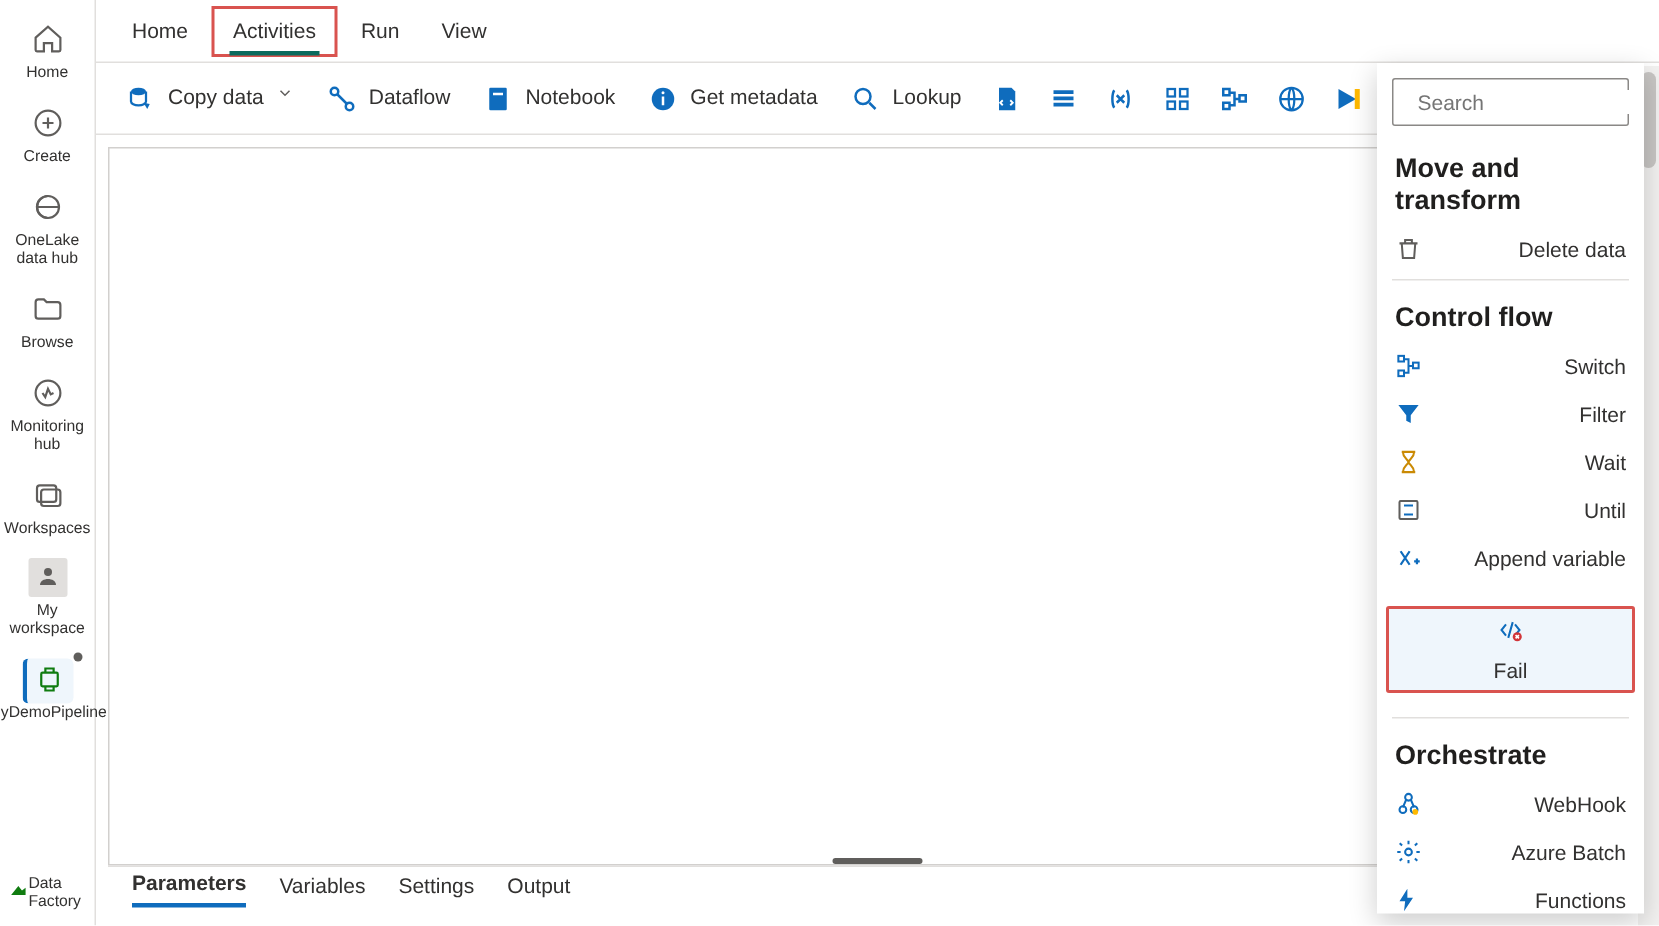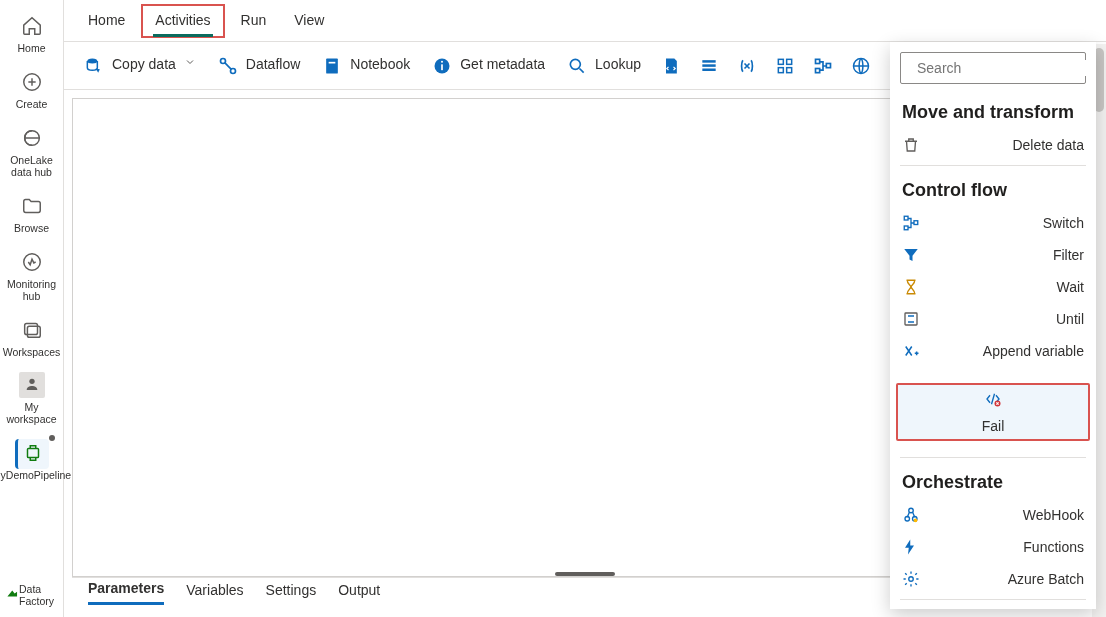--- a/index.html
+++ b/index.html
@@ -35,21 +35,21 @@
   .ticonly svg{width:20px;height:20px;}
   .more-box{border:2px solid #d9534f;}
 
   .canvas{flex:1;background:#fff;border:1px solid #d2d0ce;margin:8px 8px 0 8px;position:relative;}
   .splitter{position:absolute;bottom:0;left:50%;transform:translateX(-50%);width:60px;height:4px;background:#605e5c;border-radius:2px;}
   .bottom-tabs{display:flex;align-items:center;gap:22px;padding:2px 0 12px 16px;border-top:1px solid #e1dfdd;margin:0 8px;}
   .btab{font-size:14px;color:#323130;cursor:pointer;padding-bottom:6px;}
   .btab.sel{font-weight:600;border-bottom:3px solid #0f6cbd;}
 
   
-  .dropdown{position:absolute;top:42px;right:10px;width:206px;bottom:8px;background:#fff;box-shadow:0 6px 18px rgba(0,0,0,.2);display:flex;flex-direction:column;overflow:hidden;}
+  .dropdown{position:absolute;top:42px;right:10px;width:178px;bottom:8px;background:#fff;box-shadow:0 6px 18px rgba(0,0,0,.2);display:flex;flex-direction:column;overflow:hidden;}
   .dropdown .srch{margin:10px 10px 2px;border:1px solid #8a8886;border-radius:2px;height:32px;display:flex;align-items:center;padding:0 8px;gap:8px;}
   .srch svg{width:16px;height:16px;stroke:#605e5c;fill:none;stroke-width:2;}
   .srch input{border:none;outline:none;flex:1;font-size:14px;color:#605e5c;}
   .dd-body{flex:1;overflow-y:auto;padding:6px 0 0;}
   .grp-title{font-weight:600;font-size:18px;padding:10px 12px 6px;color:#201f1e;}
   .grp-sep{height:1px;background:#e1dfdd;margin:4px 10px;}
   .dd-item{display:flex;align-items:center;gap:10px;padding:7px 12px;cursor:pointer;font-size:14px;justify-content:space-between;}
   .dd-item .ii{width:18px;height:18px;display:flex;align-items:center;justify-content:center;}
   .dd-item .ii svg{width:18px;height:18px;}
   .dd-item.hl{background:#eff6fc;border:2px solid #d9534f;margin:16px 6px;padding:5px 4px;border-radius:2px;flex-direction:column;}
@@ -378,35 +378,35 @@
               <circle cx="17" cy="17" r="3"></circle>
               <circle cx="12" cy="6" r="3"></circle>
               <path d="M10 8l-3 7M14 8l3 7"></path>
               <circle cx="18" cy="19" r="2.5" fill="#ffb900" stroke="none"></circle>
             </svg>
           </span>
         <span>WebHook</span>
       </div>
       <div class="dd-item">
         <span class="ii">
-            <svg viewBox="0 0 24 24" fill="#0f6cbd">
-              <path d="M11 2L4 13h5l-1 9 8-12h-5z"></path>
-            </svg>
-          </span>
-        <span>Functions</span>
-      </div>
-      <div class="dd-item">
-        <span class="ii">
             <svg viewBox="0 0 24 24" fill="none" stroke="#0f6cbd" stroke-width="1.8">
               <circle cx="12" cy="12" r="3"></circle>
               <path d="M12 2v3M12 19v3M4.2 4.2l2.1 2.1M17.7 17.7l2.1 2.1M2 12h3M19 12h3M4.2 19.8l2.1-2.1M17.7 6.3l2.1-2.1"></path>
             </svg>
           </span>
         <span>Azure Batch</span>
       </div>
+      <div class="dd-item">
+        <span class="ii">
+            <svg viewBox="0 0 24 24" fill="#0f6cbd">
+              <path d="M11 2L4 13h5l-1 9 8-12h-5z"></path>
+            </svg>
+          </span>
+        <span>Functions</span>
+      </div>
       <div class="grp-sep"></div>
       <div class="grp-title">Transform</div>
       <div class="dd-item">
         <span class="ii">
             <svg viewBox="0 0 24 24" fill="#0f6cbd">
               <rect x="4" y="4" width="16" height="16" rx="2"></rect>
             </svg>
           </span>
         <span>KQL</span>
       </div>

